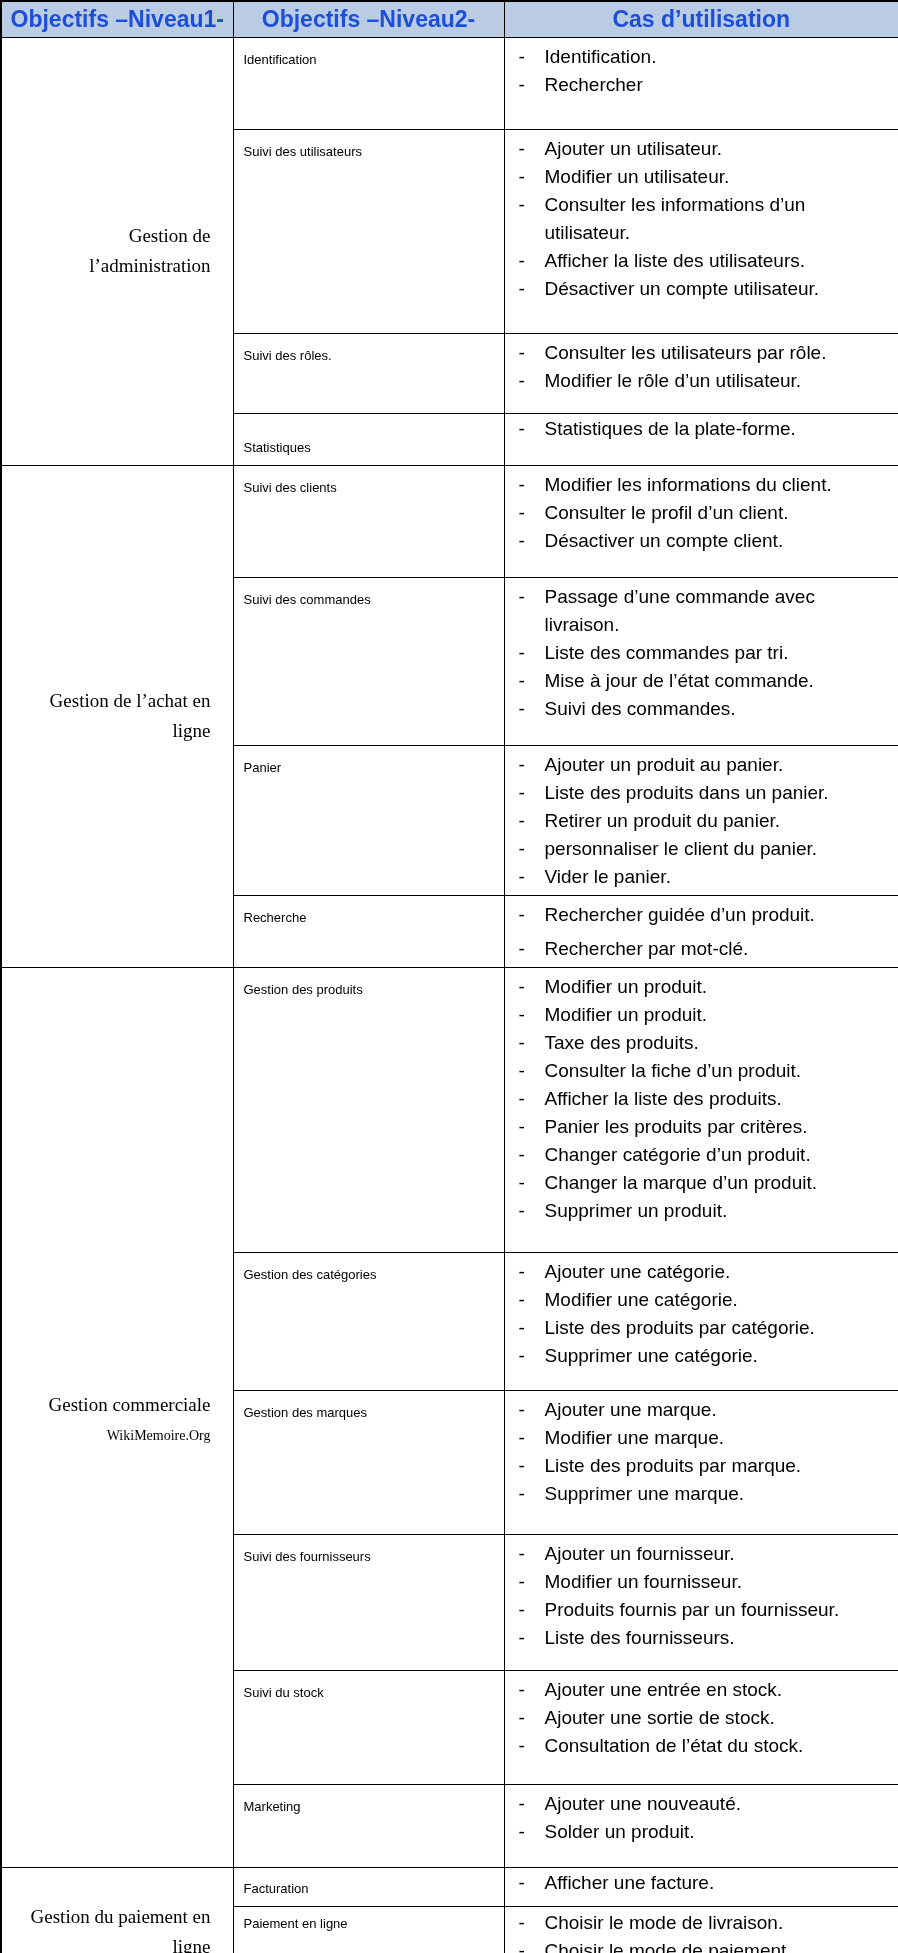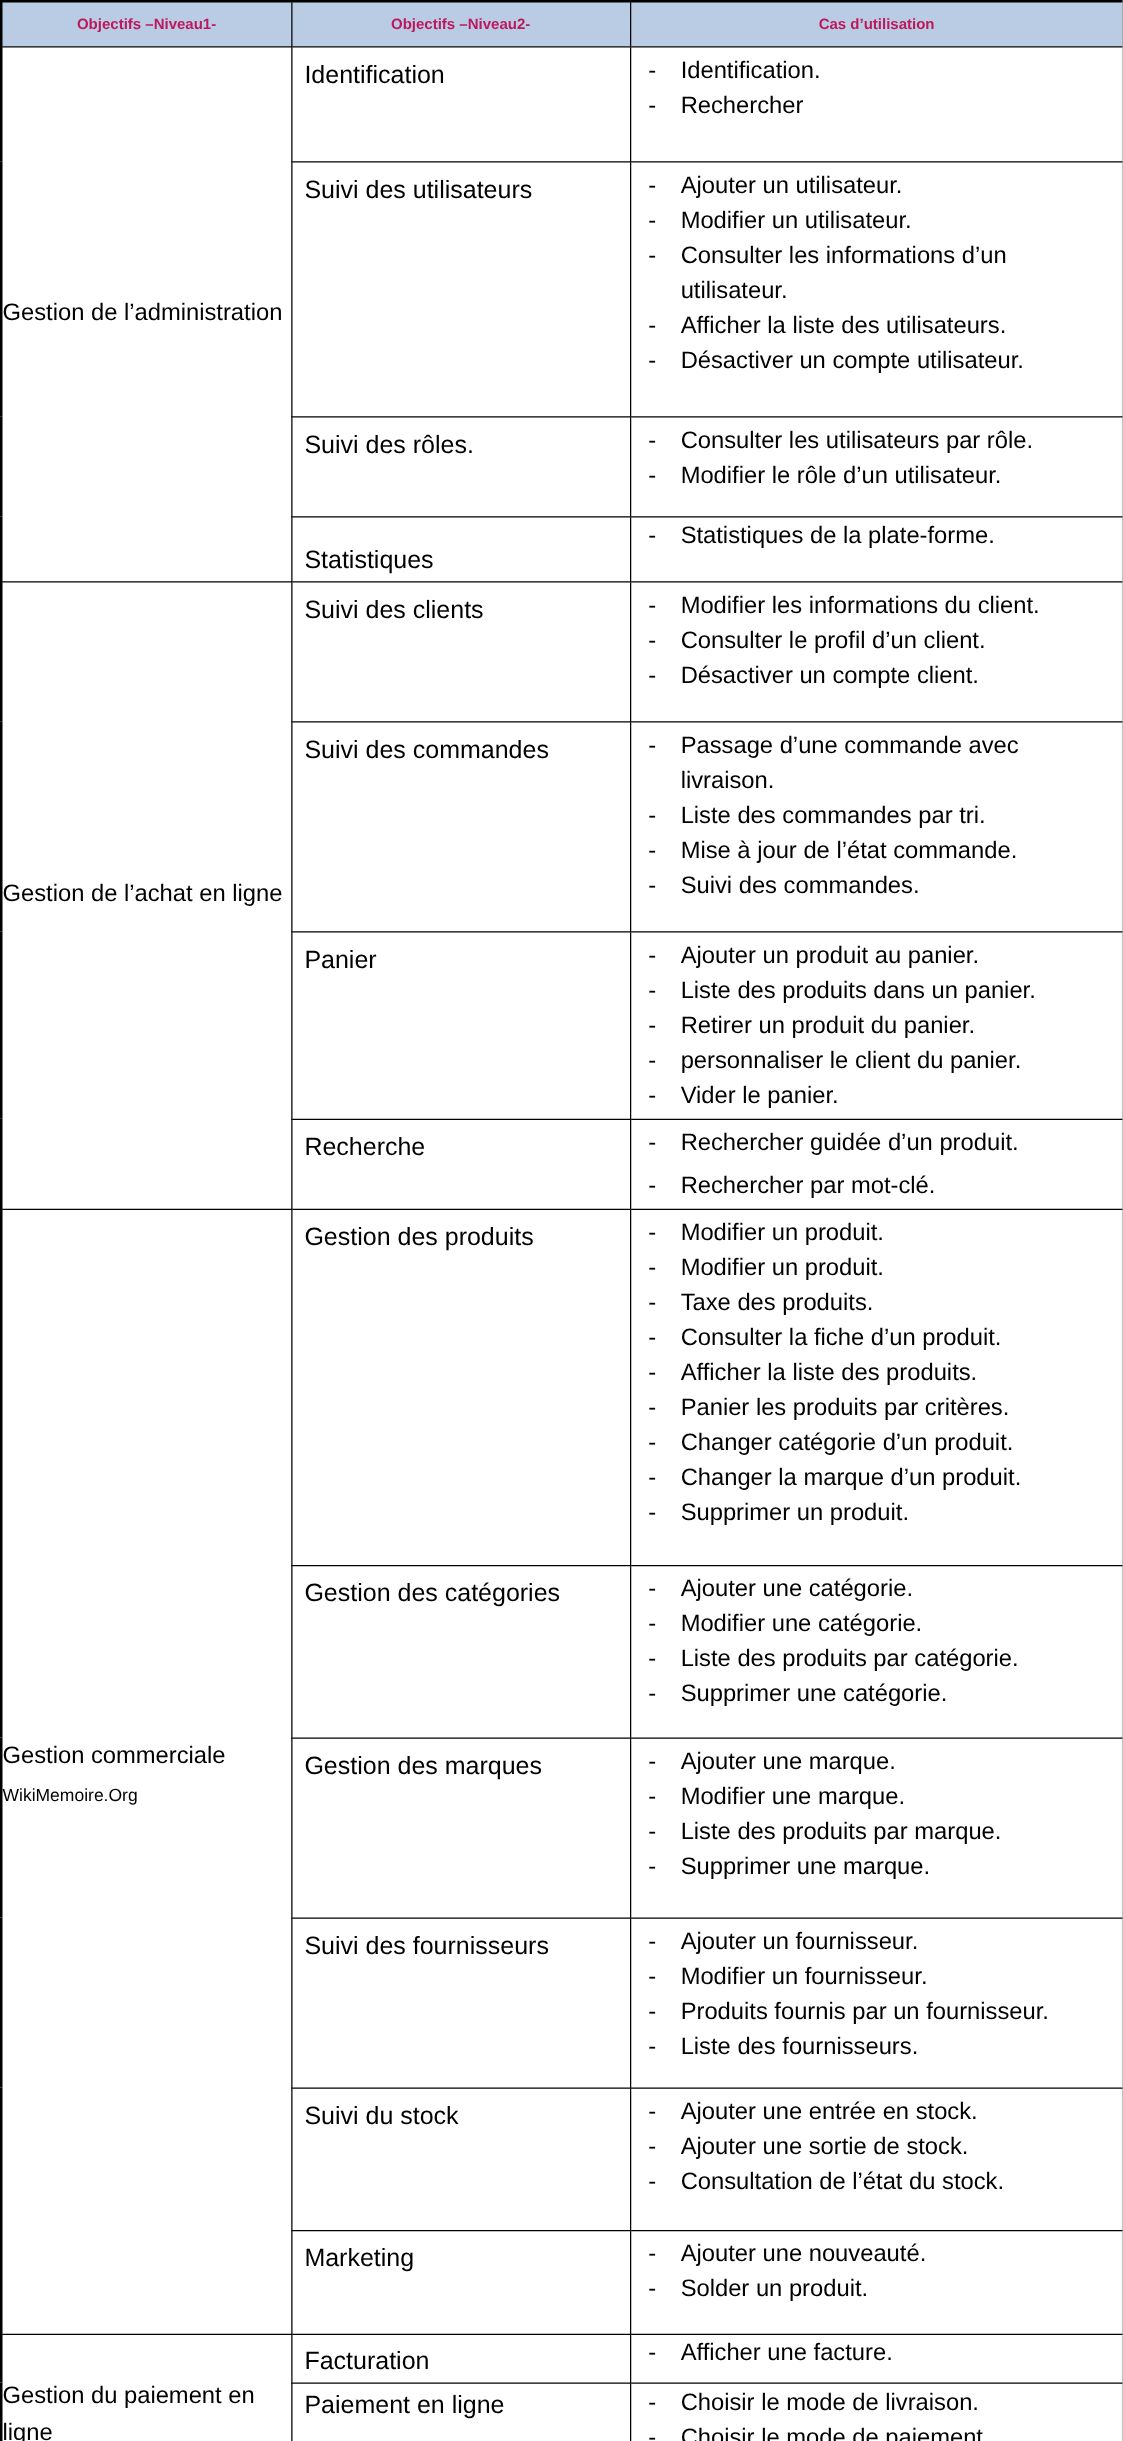--- a/index.html
+++ b/index.html
@@ -15,37 +15,38 @@
     table-layout:fixed;
     width:898px;
     border:2px solid #000;
   }
   col.c1 { width:232px; }
   col.c2 { width:271px; }
   col.c3 { width:395px; }
   th, td { border:1px solid #000; box-sizing:border-box; }
   th.hdr {
     background:#b9cce4;
-    font-size:12px;
+    font-size:23px;
     font-weight:bold;
     text-align:center;
     vertical-align:middle;
     padding:3px 2px;
-    color:#be185d;
+    color:#1d4ed8;
   }
   td.lvl1 {
-    text-align:left;
+    text-align:right;
     vertical-align:middle;
     font-size:19px;
     line-height:30px;
-    padding:2px 0;
+    padding:2px 22px;
+    font-family:Liberation Serif, serif;
   }
   td.lvl2 {
     vertical-align:top;
-    font-size:20px;
+    font-size:13px;
     line-height:26px;
     padding:9px 4px 4px 10px;
   }
   td.cases {
     vertical-align:top;
     padding:5px 4px 4px 14px;
   }
   .case { display:flex; font-size:19px; line-height:28px; }
   .case .dash { flex:0 0 26px; width:26px; }
   .case .ct { flex:1; }

